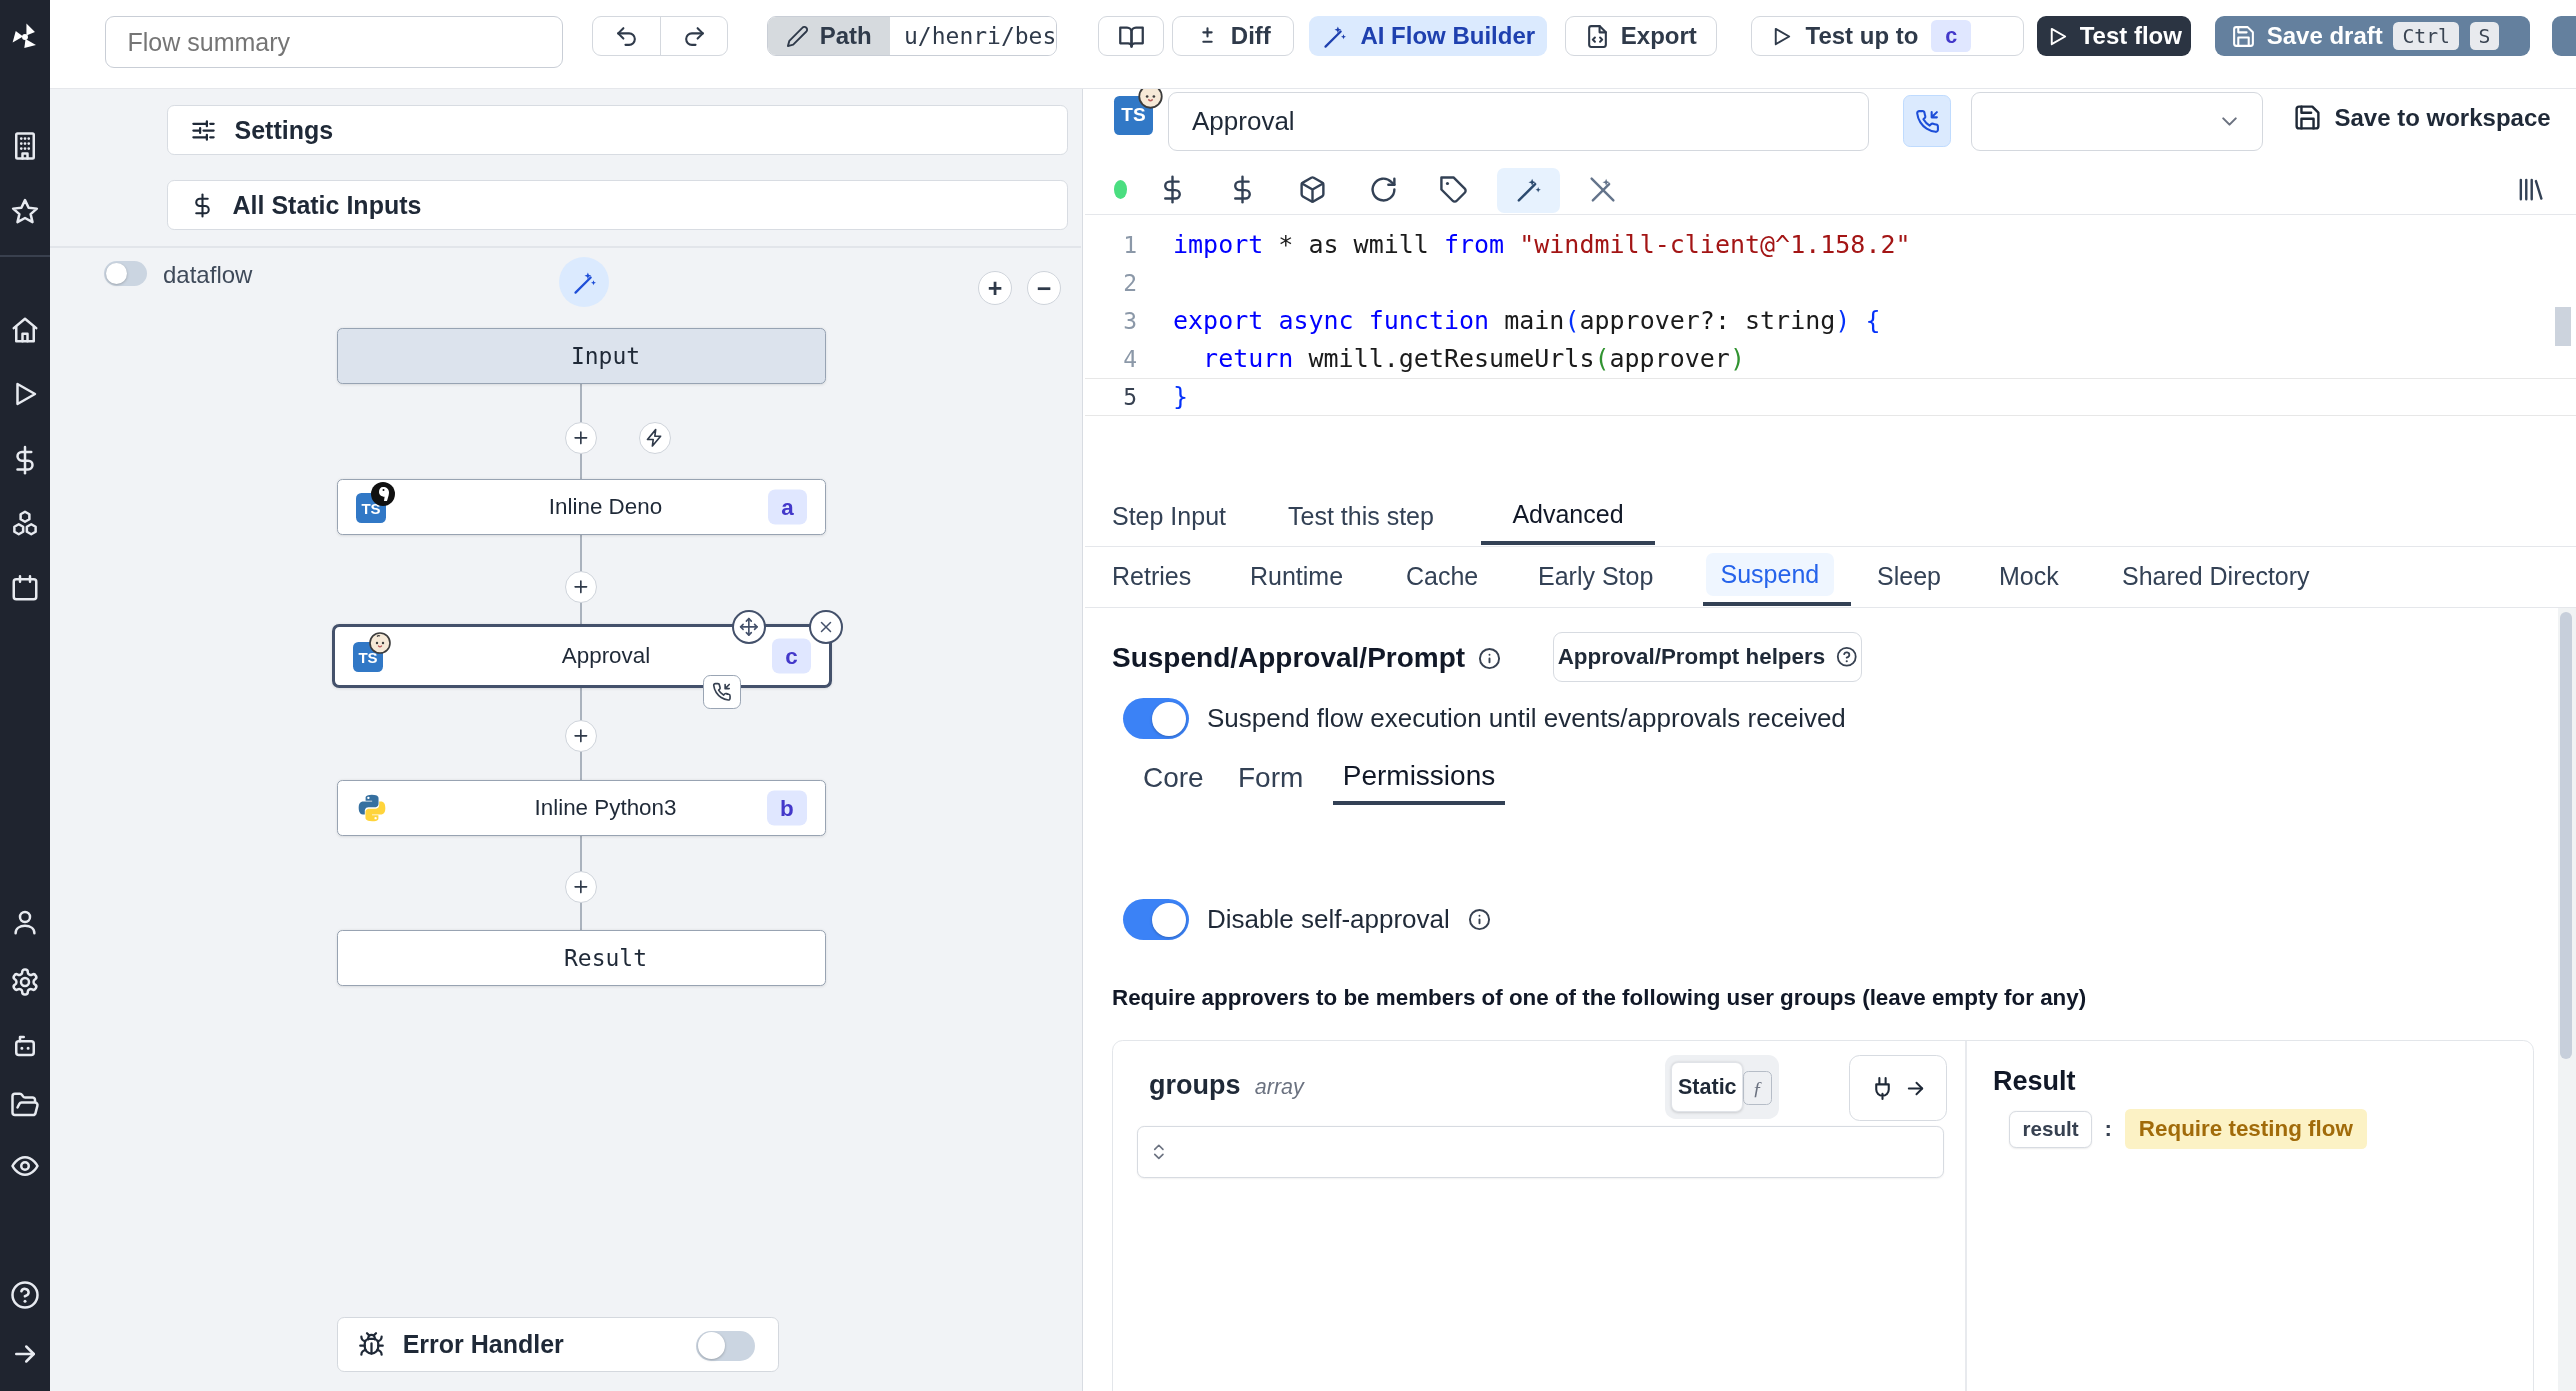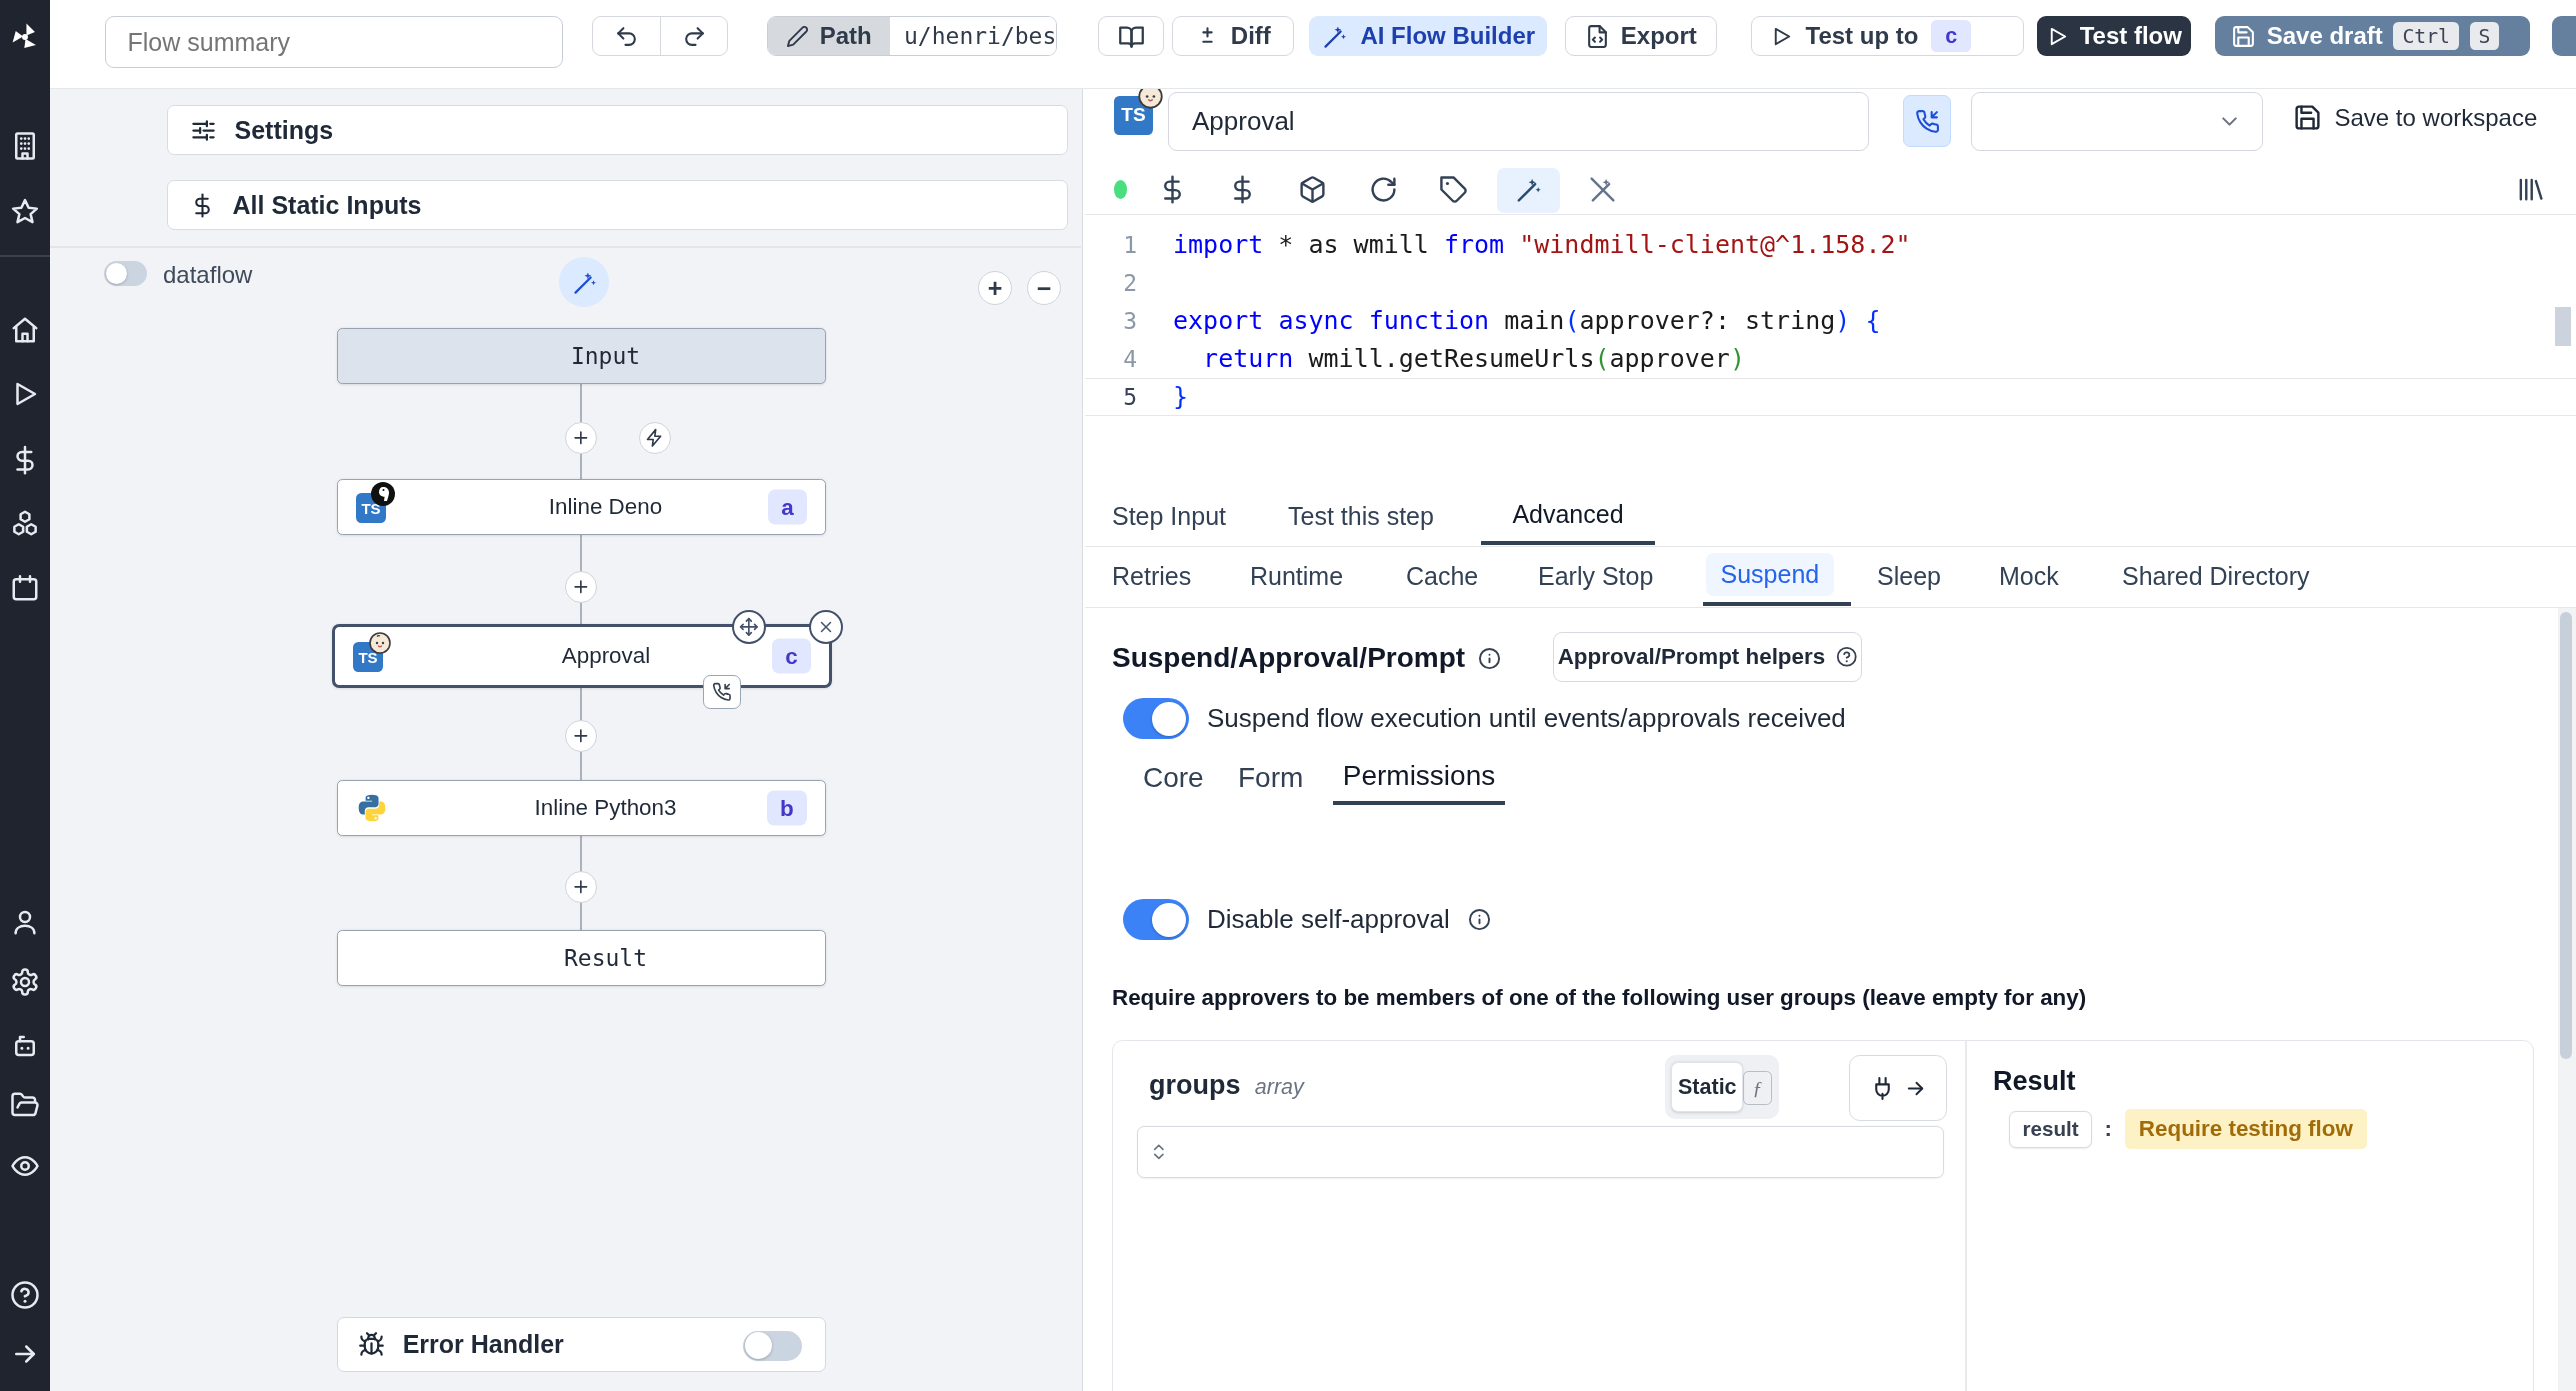--- a/index.html
+++ b/index.html
@@ -63,32 +63,32 @@
   #node-approval { top:535px; left:282px; width:500px; height:64px; border:3.6px solid #44516b; border-radius:7.2px; }
   #node-python { top:691px; }
   #node-result { top:841px; }
   .node-badge { position:absolute; right:18px; top:50%; transform:translateY(-50%); background:#e0e7ff; color:#4338ca; font-weight:700; font-size:22.4px; border-radius:7.2px; padding:4.5px 13.4px; }
   .node-icon { position:absolute; left:18px; top:50%; transform:translateY(-50%); width:32px; height:32px; }
   .ts-sq { position:absolute; left:0; bottom:0; width:30px; height:30px; background:#3178c6; border-radius:5.4px; color:#fff; font-weight:700; font-size:15px; display:flex; align-items:center; justify-content:center; }
   .lang-circ { position:absolute; right:-7.2px; top:-9px; width:24px; height:24px; border-radius:50%; }
   .plus-circ, .zap-circ { position:absolute; width:32px; height:32px; border-radius:50%; background:#fff; border:1.8px solid #cfd4db; display:flex; align-items:center; justify-content:center; color:#2f3a4a; z-index:3; }
   .sel-circ { position:absolute; width:34px; height:34px; border-radius:50%; background:#fff; border:2.7px solid #44516b; display:flex; align-items:center; justify-content:center; color:#44516b; z-index:4; }
   #phone-badge { position:absolute; left:653px; top:586px; width:38px; height:34px; background:#fff; border:1.8px solid #9aa5b4; border-radius:7.2px; display:flex; align-items:center; justify-content:center; color:#374151; z-index:4; }
-  #error-bar { position:absolute; left:287px; top:1228px; width:489px; height:55px; background:#fff; border:1.8px solid #d4d8de; border-radius:7.2px; display:flex; align-items:center; gap:18px; padding:0 19.7px; }
+  #error-bar { position:absolute; left:287px; top:1228px; width:442px; height:55px; background:#fff; border:1.8px solid #d4d8de; border-radius:7.2px; display:flex; align-items:center; gap:18px; padding:0 19.7px; }
 
   
   #step-panel { position:absolute; left:1085px; top:89px; width:1491px; height:1302px; background:#fff; }
   #step-ts-icon { position:absolute; left:29px; top:4.5px; width:41px; height:41px; }
   #step-ts-icon .ts-sq { width:39px; height:39px; font-size:19px; }
   #step-name-input { position:absolute; left:83px; top:2.7px; width:701px; height:59px; border:1.8px solid #d4d8de; border-radius:9px; font-size:26px; color:#1f2937; padding:0 23px; font-family:"Liberation Sans",sans-serif; }
   #step-phone-btn { position:absolute; left:818px; top:6.3px; width:48px; height:52px; background:#dbeafe; border:1.8px solid #bfdbfe; border-radius:7.2px; display:flex; align-items:center; justify-content:center; color:#1d4ed8; }
   #step-dropdown { position:absolute; left:886px; top:2.7px; width:292px; height:59px; border:1.8px solid #d4d8de; border-radius:9px; }
   #step-dropdown .chev { position:absolute; right:19.7px; top:16px; color:#6b7280; }
   #save-ws { position:absolute; left:1208px; top:14.3px; display:flex; align-items:center; gap:12.5px; color:#1f2937; }
-  #save-ws .lbl { font-size:24px; font-weight:400; }
+  #save-ws .lbl { font-size:24px; font-weight:700; }
   #ed-toolbar { position:absolute; left:0; top:77px; width:1491px; height:48px; }
   #ed-toolbar .t-ic { position:absolute; top:9px; width:29px; height:29px; color:#334155; }
   #green-dot { position:absolute; left:29px; top:14.3px; width:13.4px; height:19px; border-radius:50%; background:#4ade80; }
   #wand-pill { position:absolute; left:412px; top:1.8px; width:63px; height:45px; background:#e7f2fe; border-radius:7.2px; }
   
   #editor { position:absolute; left:0; top:125px; width:1491px; height:273px; background:#fff; border-top:1.8px solid #e5e7eb; padding-top:10.7px; }
   .cl { position:relative; display:flex; height:38px; align-items:center; font-family:"DejaVu Sans Mono",monospace; font-size:25px; }
   .cl .ln { width:52px; text-align:right; color:#8b98a8; font-size:23px; flex:none; }
   .cl .code { padding-left:36px; white-space:pre; }
   .cl.active { border-top:1.8px solid #e7e7e7; border-bottom:1.8px solid #e7e7e7; }

